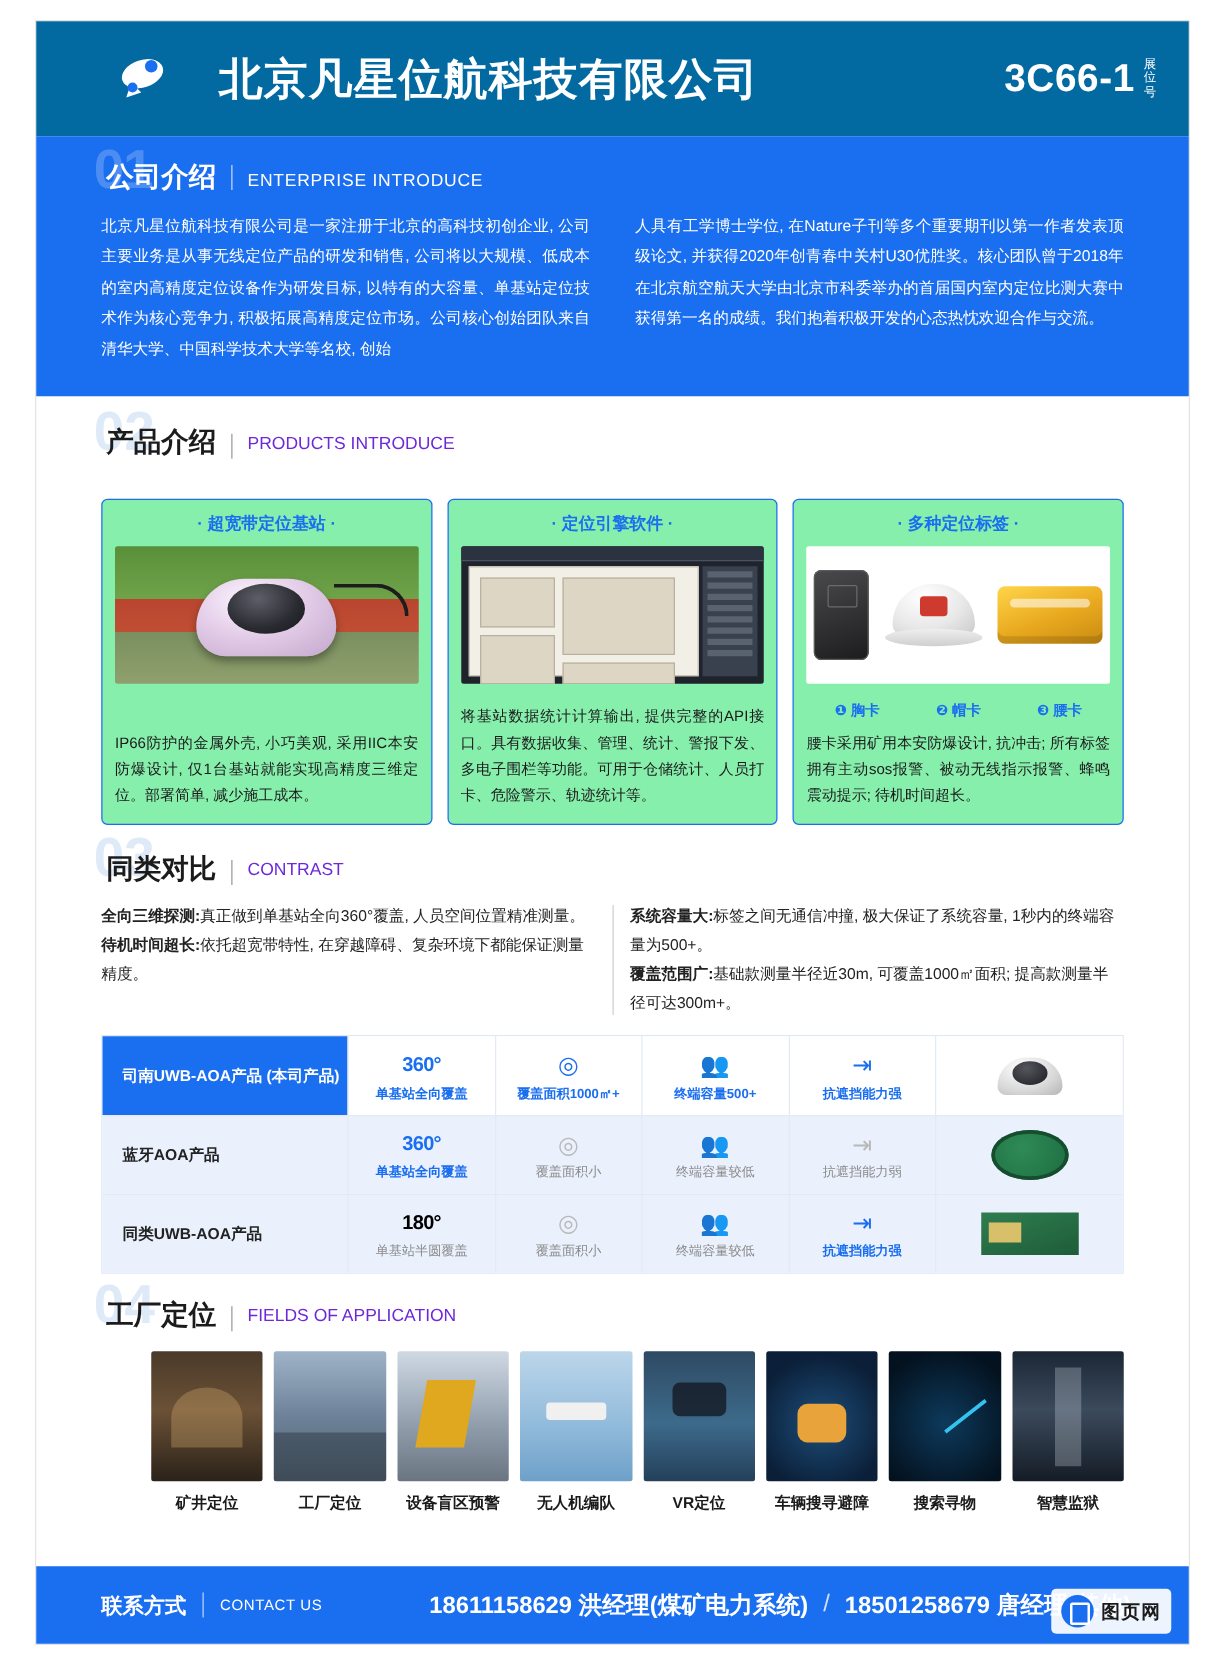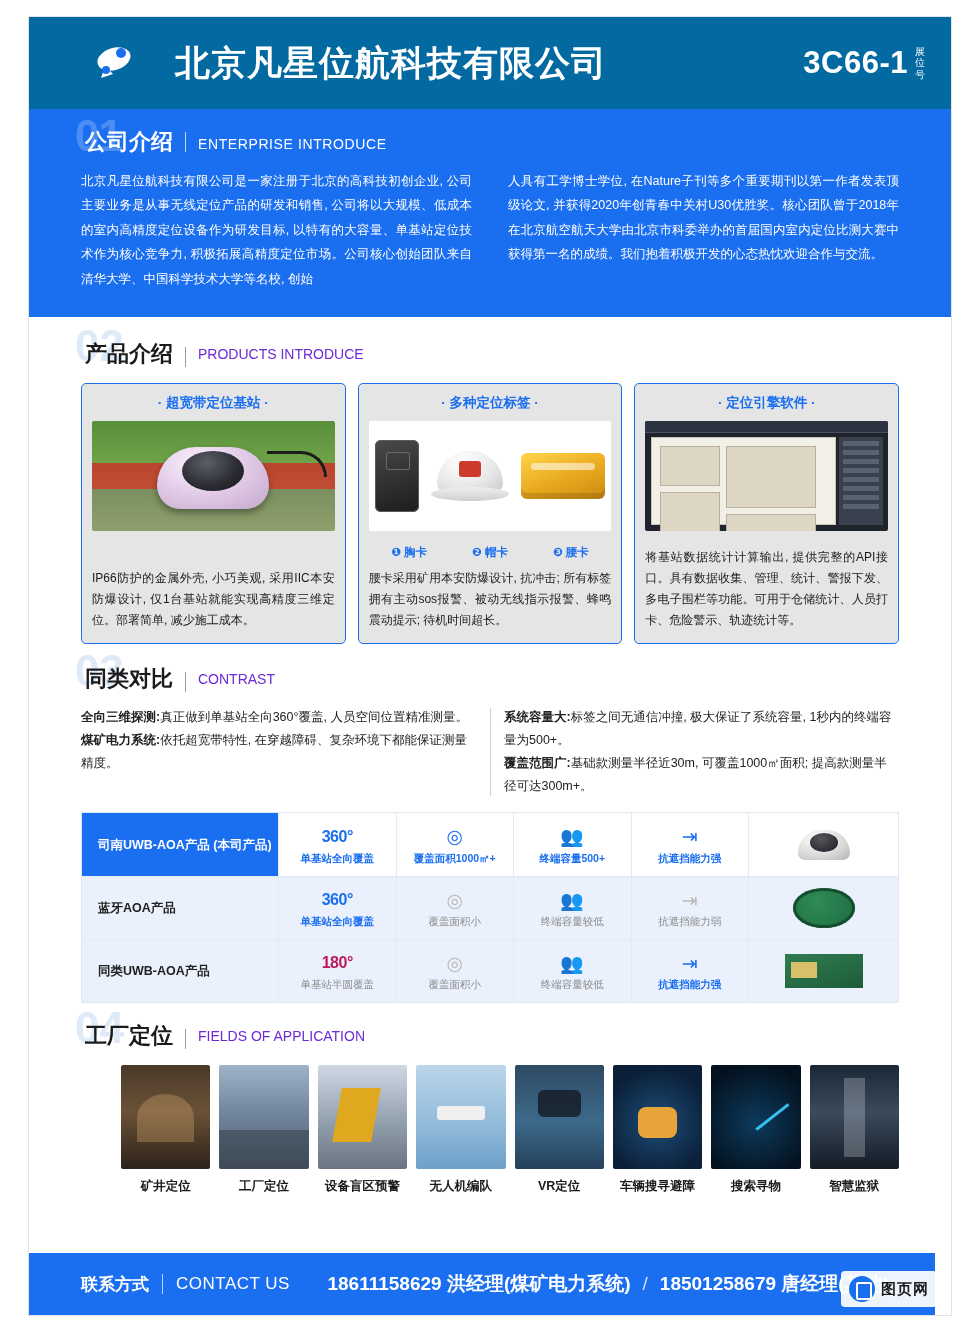--- a/index.html
+++ b/index.html
@@ -112,22 +112,23 @@
 
   
   .sec2 { padding: 22px 52px 0 52px; }
   .prod-row { display: flex; gap: 12px; margin-top: 14px; }
   .prod-card {
     flex: 1;
     border: 1.5px solid #1a6ef0;
     border-radius: 5px;
     padding: 10px 10px 12px 10px;
     display: flex; flex-direction: column;
-    background: #e5e5e5;
-    position: relative;
+    background: #86efac;
+    position: relative;
+    margin-top: 16px;
   }
   .prod-title {
     text-align: center;
     color: #1a6ef0;
     font-size: 13.5px;
     font-weight: bold;
     margin-bottom: 9px;
   }
   .prod-img {
     height: 110px;
@@ -237,21 +238,21 @@
   .c-weak { color: #8a8a8a; }
   .c-pic { flex: 0 0 150px; border-left: 1px solid #e4eaf4; display: flex; align-items: center; justify-content: center; }
   .pic-dome { width: 52px; height: 30px; border-radius: 26px 26px 8px 8px; background: radial-gradient(ellipse at 38% 28%,#ffffff,#d8d8d8 60%,#b4b4b4); position: relative; }
   .pic-dome:after { content:""; position:absolute; left:50%; top:3px; transform:translateX(-50%); width:28px;height:19px;border-radius:50%; background: radial-gradient(ellipse at 40% 30%,#55575e,#1b1c20);}
   .pic-pcb { width: 62px; height: 40px; border-radius: 50%; background: radial-gradient(circle at 40% 35%, #2e8b57, #1d6b3f); box-shadow: inset 0 0 0 3px #164d2f; }
   .pic-board { width: 78px; height: 34px; background: linear-gradient(160deg,#2f7d4f,#1e5c39); position: relative; }
   .pic-board:after{content:"";position:absolute;left:6px;top:8px;width:26px;height:16px;background:#d8c06a;}
 
   
   .ico360 { font-size: 16px; font-weight: bold; color: #1a6ef0; letter-spacing: -.5px; }
-  .ico360.dim { color: #be185d; }
+  .ico360.dim { color: #000000; }
   .ico-target, .ico-people, .ico-block { font-size: 19px; line-height: 1; }
   .blue { color: #1a6ef0; }
   .grey { color: #b9b9b9; }
 
   
   .sec4 { padding: 18px 52px 0 52px; }
   .fields-row { display: flex; gap: 9px; margin-top: 14px; padding-left: 40px; }
   .field-item { flex: 1; }
   .field-img { height: 104px; border-radius: 2px; overflow: hidden; position: relative; }
   .field-cap { text-align: center; font-size: 12.5px; font-weight: bold; margin-top: 9px; color: #1b1b1b; }
@@ -267,30 +268,30 @@
   .f5:after{content:"";position:absolute;left:26%;top:24%;width:48%;height:26%;background:rgba(20,25,35,.8);border-radius:6px;}
   .f6 { background: radial-gradient(circle at 50% 55%, #1d4e7a 0%, #0b1f38 75%); }
   .f6:after{content:"";position:absolute;left:28%;top:40%;width:44%;height:30%;background:#e8a33a;border-radius:8px;}
   .f7 { background: radial-gradient(circle at 50% 55%, #0d3a5c 0%, #04121f 80%); }
   .f7:after{content:"";position:absolute;left:50%;top:50%;width:46%;height:3px;background:#35c2f0;transform:translate(-10%,-50%) rotate(-38deg);}
   .f8 { background: linear-gradient(#1b2735,#3b4a5c 45%,#141c26); }
   .f8:after{content:"";position:absolute;left:38%;top:12%;width:24%;height:76%;background:rgba(220,225,235,.28);}
 
   
   .footer {
-    position: absolute; left: 0; right: 16px; bottom: 0;
+    position: absolute; left: 0; right: 0; bottom: 0;
     height: 62px;
     background: #1a6ef0;
     display: flex; align-items: center;
     padding: 0 46px 0 52px;
     color: #fff;
   }
   .f-zh { font-size: 17px; font-weight: bold; }
   .f-div { width: 1px; height: 20px; background: rgba(255,255,255,.7); margin: 0 13px; }
-  .f-en { font-size: 17px; letter-spacing: .5px; }
+  .f-en { font-size: 12px; letter-spacing: .5px; }
   .f-phones { margin-left: auto; display: flex; align-items: center; font-size: 19px; font-weight: bold; }
   .f-sep { margin: 0 12px; opacity: .8; font-weight: normal; }
   .watermark {
     position: absolute; right: 14px; bottom: 8px;
     display: flex; align-items: center; gap: 6px;
     background: rgba(255,255,255,.92);
     border-radius: 4px; padding: 5px 8px;
   }
   .wm-circle { width: 26px; height: 26px; border-radius: 50%; background: #1a6ef0; position: relative; }
   .wm-circle:after { content:""; position:absolute; left:7px; top:6px; width:12px; height:14px; border:2px solid #fff; border-radius: 2px; }
@@ -340,39 +341,20 @@
 
     <div class="prod-row">
 
       <div class="prod-card">
         <div class="prod-title">· 超宽带定位基站 ·</div>
         <div class="prod-img img-basestation">
           <div class="dome"></div>
             <div class="cable"></div>
         </div>
         <div class="prod-desc">IP66防护的金属外壳, 小巧美观, 采用IIC本安防爆设计, 仅1台基站就能实现高精度三维定位。部署简单, 减少施工成本。</div>
-      </div>
-
-      <div class="prod-card">
-        <div class="prod-title">· 多种定位标签 ·</div>
-        <div class="prod-img img-tags">
-          <div class="tag-card"></div>
-          <div class="helmet">
-            <div class="shell"></div>
-              <div class="badge"></div>
-              <div class="brim"></div>
-          </div>
-          <div class="waist"></div>
-        </div>
-        <div class="tag-labels">
-          <span class="tag-label">❶ 胸卡</span>
-          <span class="tag-label">❷ 帽卡</span>
-          <span class="tag-label">❸ 腰卡</span>
-        </div>
-        <div class="prod-desc">腰卡采用矿用本安防爆设计, 抗冲击; 所有标签拥有主动sos报警、被动无线指示报警、蜂鸣震动提示; 待机时间超长。</div>
       </div>
 
       <div class="prod-card">
         <div class="prod-title">· 定位引擎软件 ·</div>
         <div class="prod-img img-software">
           <div class="sw-top"></div>
           <div class="sw-body">
             <div class="room" style="left:8px;top:8px;width:60px;height:40px;"></div>
             <div class="room" style="left:74px;top:8px;width:90px;height:62px;"></div>
             <div class="room" style="left:8px;top:54px;width:60px;height:40px;"></div>
@@ -385,38 +367,57 @@
               <i></i>
               <i></i>
               <i></i>
               <i></i>
               <i></i>
             </div>
         </div>
         <div class="prod-desc">将基站数据统计计算输出, 提供完整的API接口。具有数据收集、管理、统计、警报下发、多电子围栏等功能。可用于仓储统计、人员打卡、危险警示、轨迹统计等。</div>
       </div>
 
+      <div class="prod-card">
+        <div class="prod-title">· 多种定位标签 ·</div>
+        <div class="prod-img img-tags">
+          <div class="tag-card"></div>
+          <div class="helmet">
+            <div class="shell"></div>
+              <div class="badge"></div>
+              <div class="brim"></div>
+          </div>
+          <div class="waist"></div>
+        </div>
+        <div class="tag-labels">
+          <span class="tag-label">❶ 胸卡</span>
+          <span class="tag-label">❷ 帽卡</span>
+          <span class="tag-label">❸ 腰卡</span>
+        </div>
+        <div class="prod-desc">腰卡采用矿用本安防爆设计, 抗冲击; 所有标签拥有主动sos报警、被动无线指示报警、蜂鸣震动提示; 待机时间超长。</div>
+      </div>
+
     </div>
   </div>
 
   <div class="sec3">
     <div class="sec-head-dark">
       <span class="big-num-dark">03</span>
       <span class="sec-zh">同类对比</span>
       <span class="sec-div"></span>
       <span class="sec-en">CONTRAST</span>
     </div>
 
     <div class="contrast-cols">
       <div class="contrast-col">
         <div>
           <b>全向三维探测:</b><span>真正做到单基站全向360°覆盖, 人员空间位置精准测量。</span>
         </div>
         <div>
-          <b>煤矿电力系统:</b><span>依托超宽带特性, 在穿越障碍、复杂环境下都能保证测量精度。</span>
+          <b>待机时间超长:</b><span>依托超宽带特性, 在穿越障碍、复杂环境下都能保证测量精度。</span>
         </div>
       </div>
       <div class="contrast-col">
         <div>
           <b>系统容量大:</b><span>标签之间无通信冲撞, 极大保证了系统容量, 1秒内的终端容量为500+。</span>
         </div>
         <div>
           <b>覆盖范围广:</b><span>基础款测量半径近30m, 可覆盖1000㎡面积; 提高款测量半径可达300m+。</span>
         </div>
       </div>

